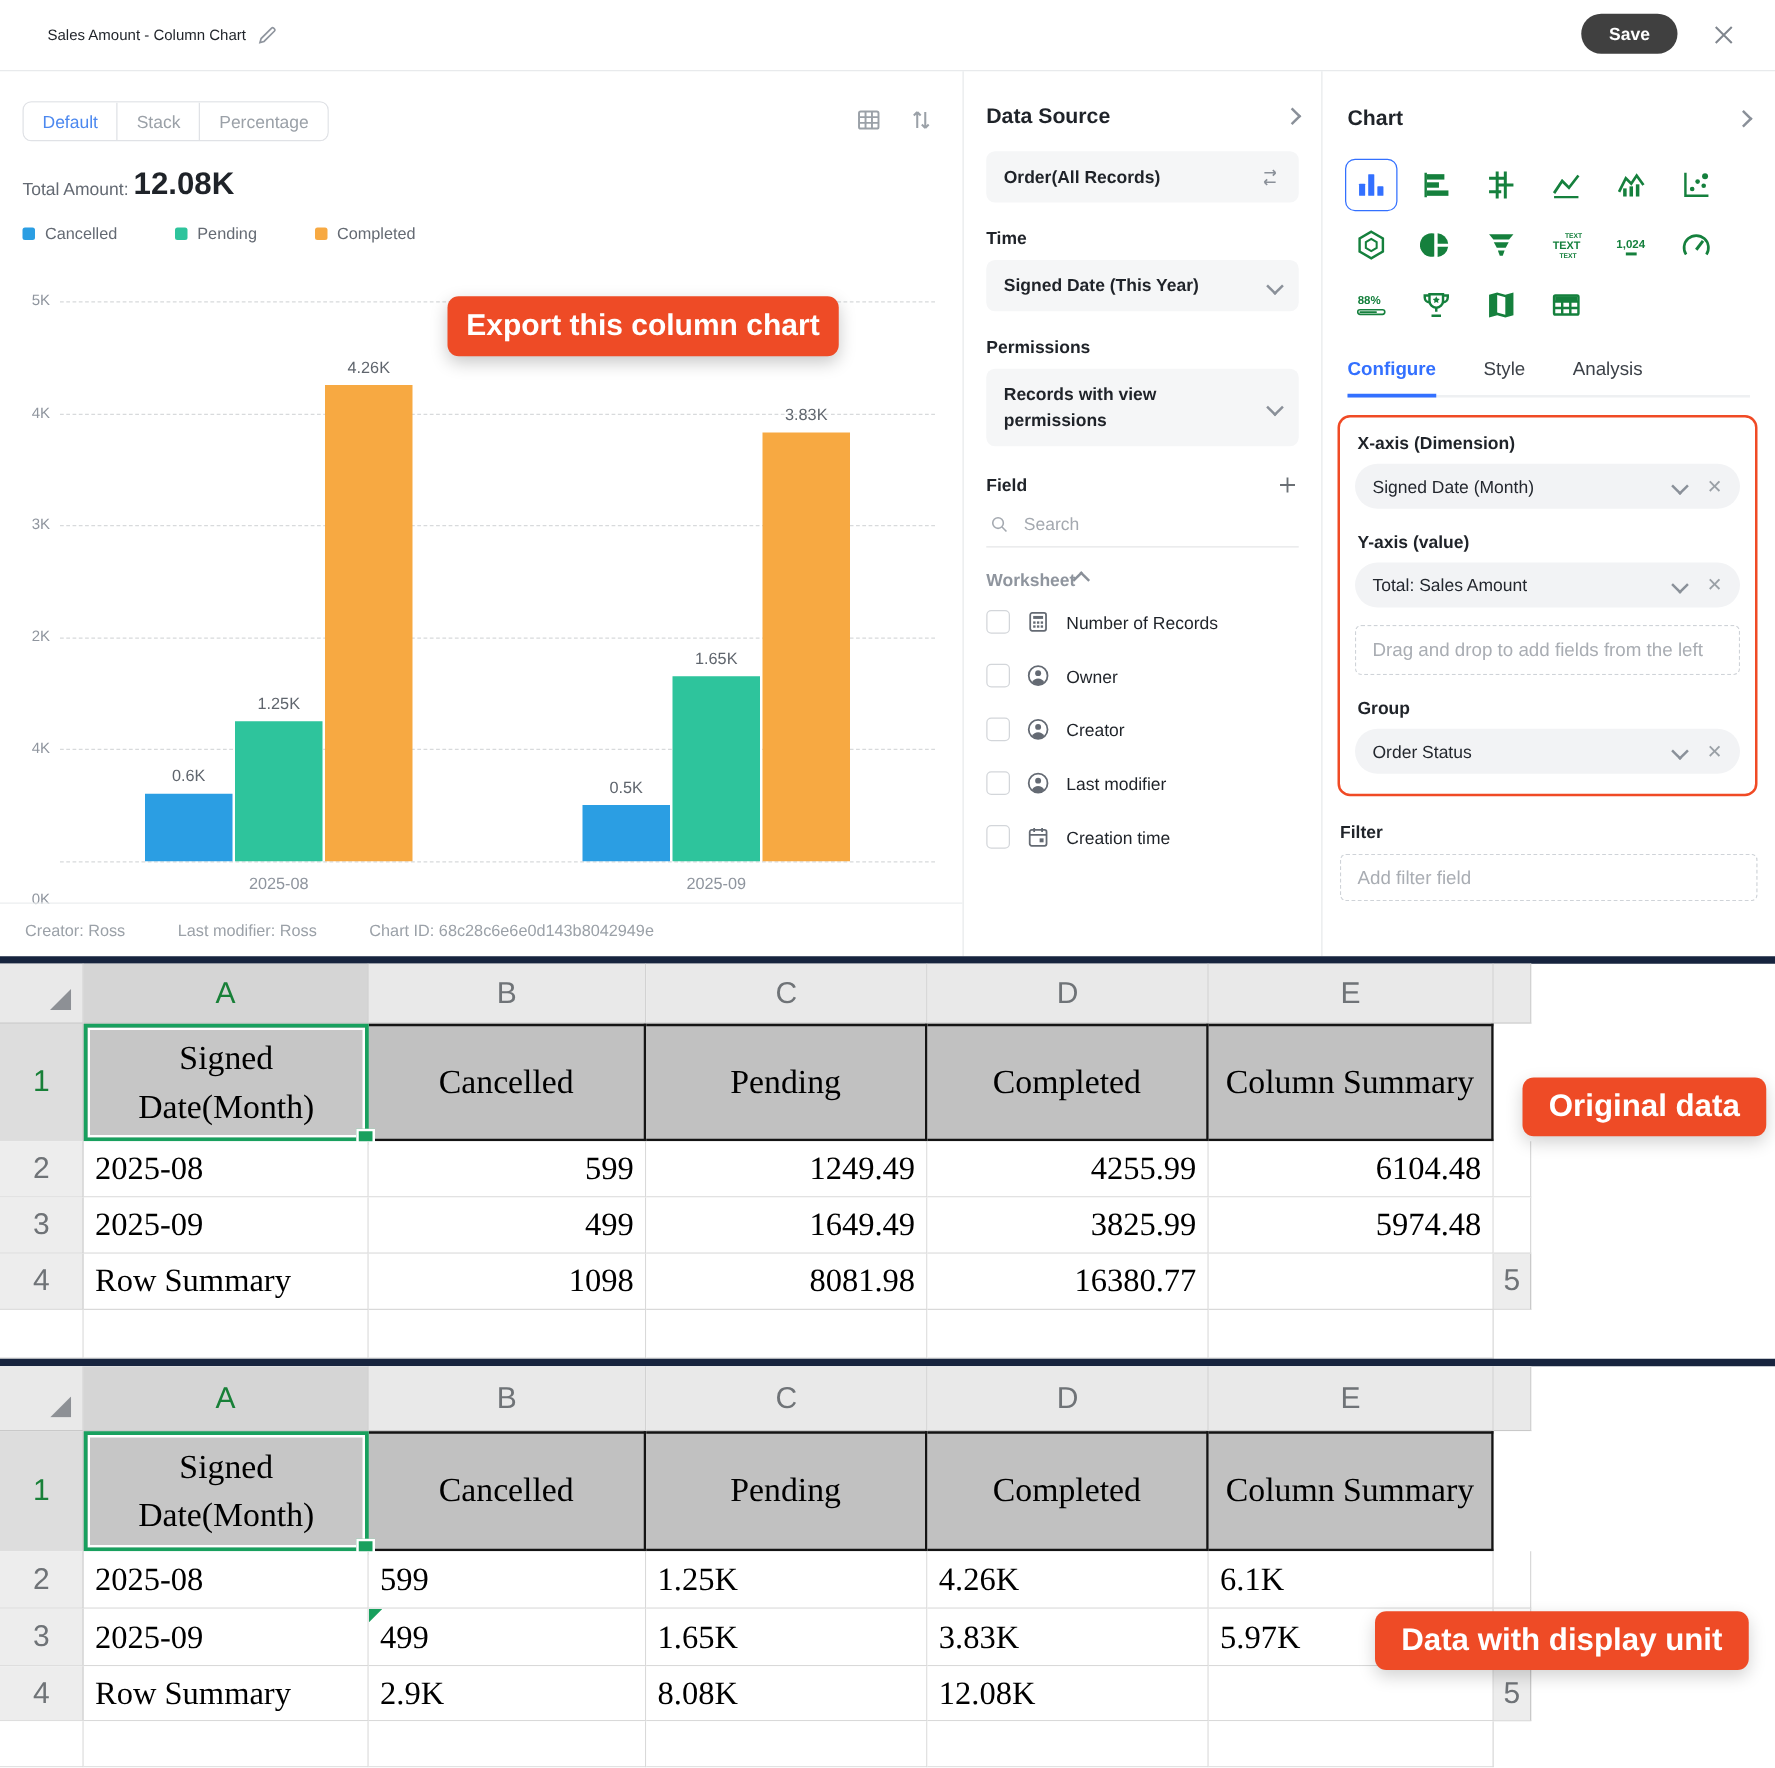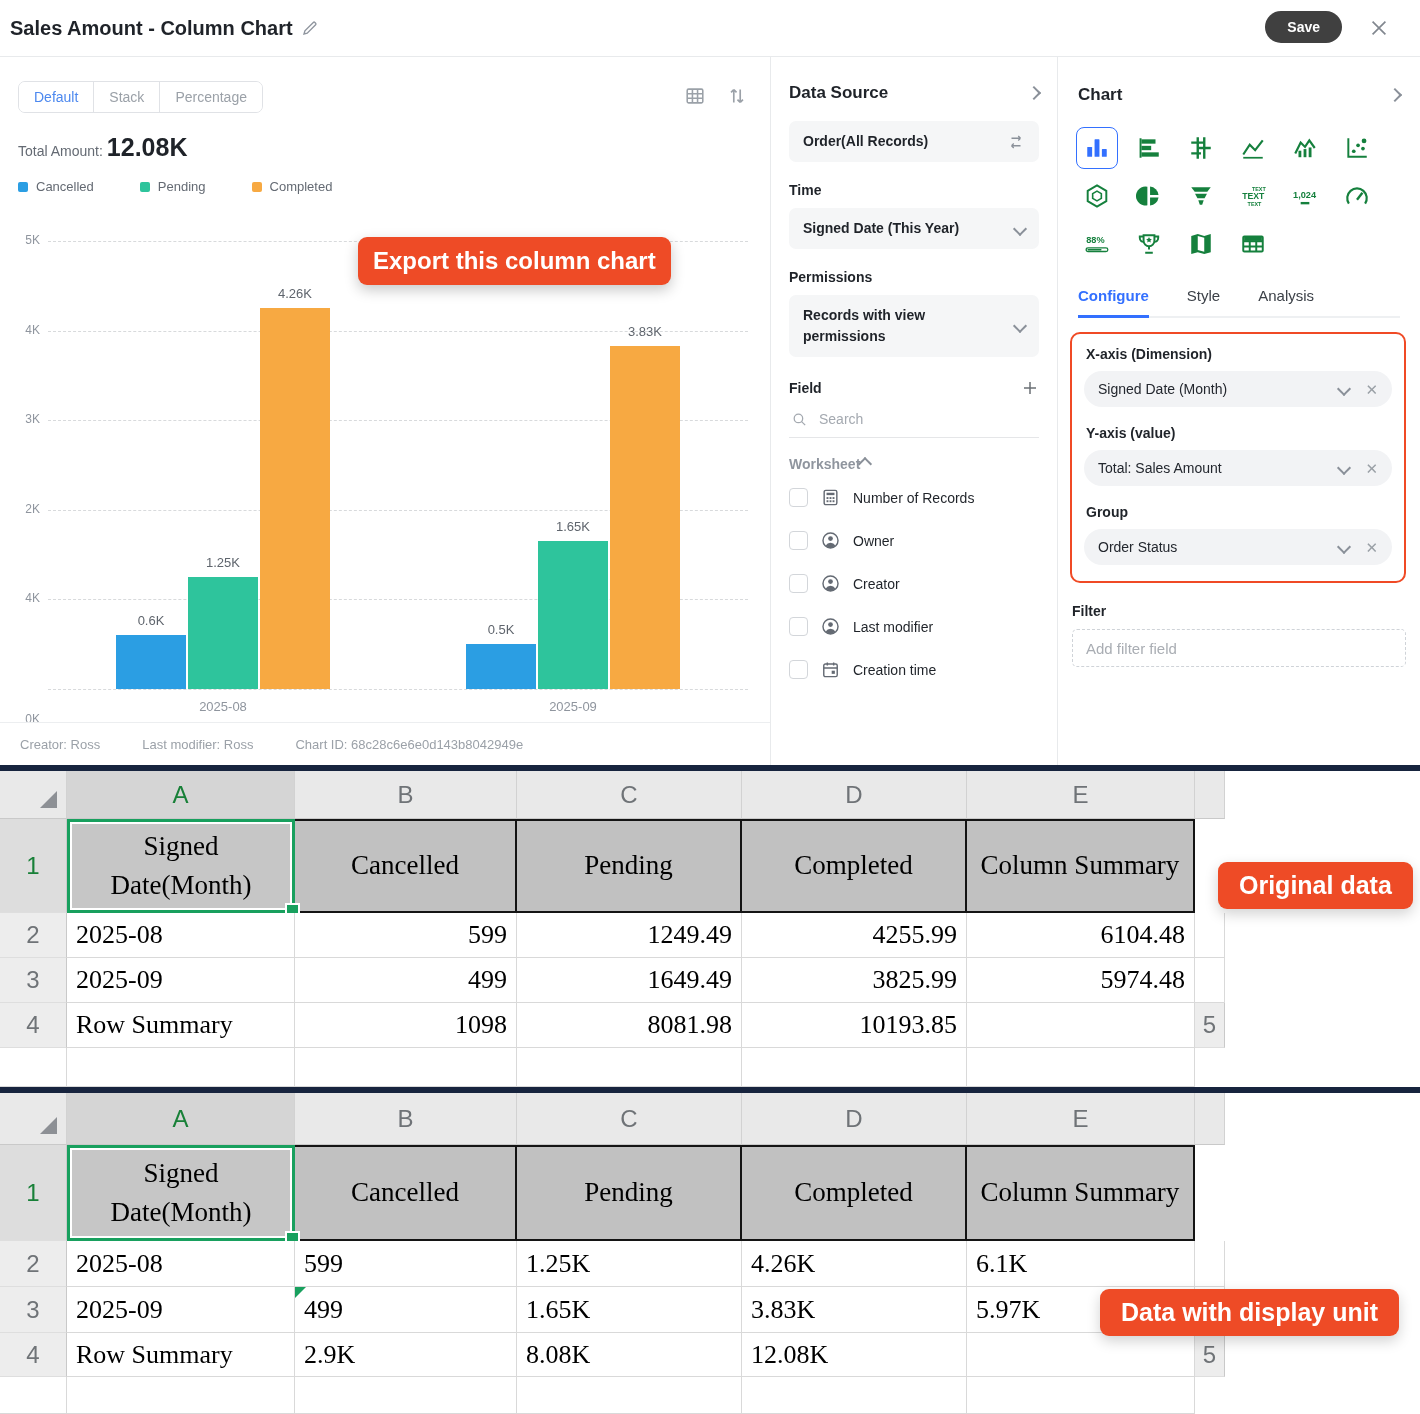--- a/index.html
+++ b/index.html
@@ -2,21 +2,21 @@
 <html><head>
 <meta charset="utf-8">
 <style>
   html,body{margin:0;padding:0}
   body{width:1420px;height:1414px;position:relative;overflow:hidden;background:#fff;
        font-family:"Liberation Sans",sans-serif;color:#1f2329}
   svg{display:block}
   
   #header{position:absolute;top:0;left:0;width:1420px;height:56px;border-bottom:1px solid #e8eaec;
           display:flex;align-items:center}
-  #title{font-size:20px;font-weight:700;margin-left:10px}
+  #title{font-size:12px;font-weight:400;margin-left:38px}
   #edit-ic{width:18px;height:18px;color:#8f959e;margin-left:8px}
   #save-btn{position:absolute;right:78px;top:11px;background:#404040;color:#fff;border:none;
             border-radius:16px;height:32px;padding:0 22px;font-size:14px;font-weight:600;cursor:pointer}
   #close-ic{position:absolute;right:30px;top:17px;width:22px;height:22px;color:#81878f;cursor:pointer}
   
   #main{position:absolute;top:57px;left:0;width:1420px;height:708px;display:flex}
   #chart-card{width:770px;position:relative;border-right:1px solid #e8eaec}
   #ds-panel{width:287px;position:relative;border-right:1px solid #e8eaec;box-sizing:border-box;padding:26px 18px 0}
   #chart-panel{flex:1;position:relative}
   
@@ -450,20 +450,21 @@
           </span>
       </div>
       <div class="cfg-label" style="margin-top:18px">Y-axis (value)</div>
       <div class="pill">
         <span>Total: Sales Amount</span>
         <span class="icons">
             <span class="chev down"></span>
             <span class="x-ic">✕</span>
           </span>
       </div>
+      <div class="dropzone">Drag and drop to add fields from the left</div>
       <div class="cfg-label" style="margin-top:18px">Group</div>
       <div class="pill">
         <span>Order Status</span>
         <span class="icons">
             <span class="chev down"></span>
             <span class="x-ic">✕</span>
           </span>
       </div>
     </div>
     <div id="filter-label">Filter</div>
@@ -500,21 +501,21 @@
     <div class="sc-cell al">2025-09</div>
     <div class="sc-cell ar">499</div>
     <div class="sc-cell ar">1649.49</div>
     <div class="sc-cell ar">3825.99</div>
     <div class="sc-cell ar">5974.48</div>
     <div class="sc-cell"></div>
     <div class="sc-rownum">4</div>
     <div class="sc-cell al">Row Summary</div>
     <div class="sc-cell ar">1098</div>
     <div class="sc-cell ar">8081.98</div>
-    <div class="sc-cell ar">10193.85</div>
+    <div class="sc-cell ar">16380.77</div>
     <div class="sc-cell"></div>
     <div class="sc-rownum">5</div>
     <div class="sc-cell al"></div>
     <div class="sc-cell al"></div>
     <div class="sc-cell al"></div>
     <div class="sc-cell al"></div>
     <div class="sc-cell al"></div>
     <div class="sc-cell al"></div>
   </div>
 <div class="band" id="band2"></div>

